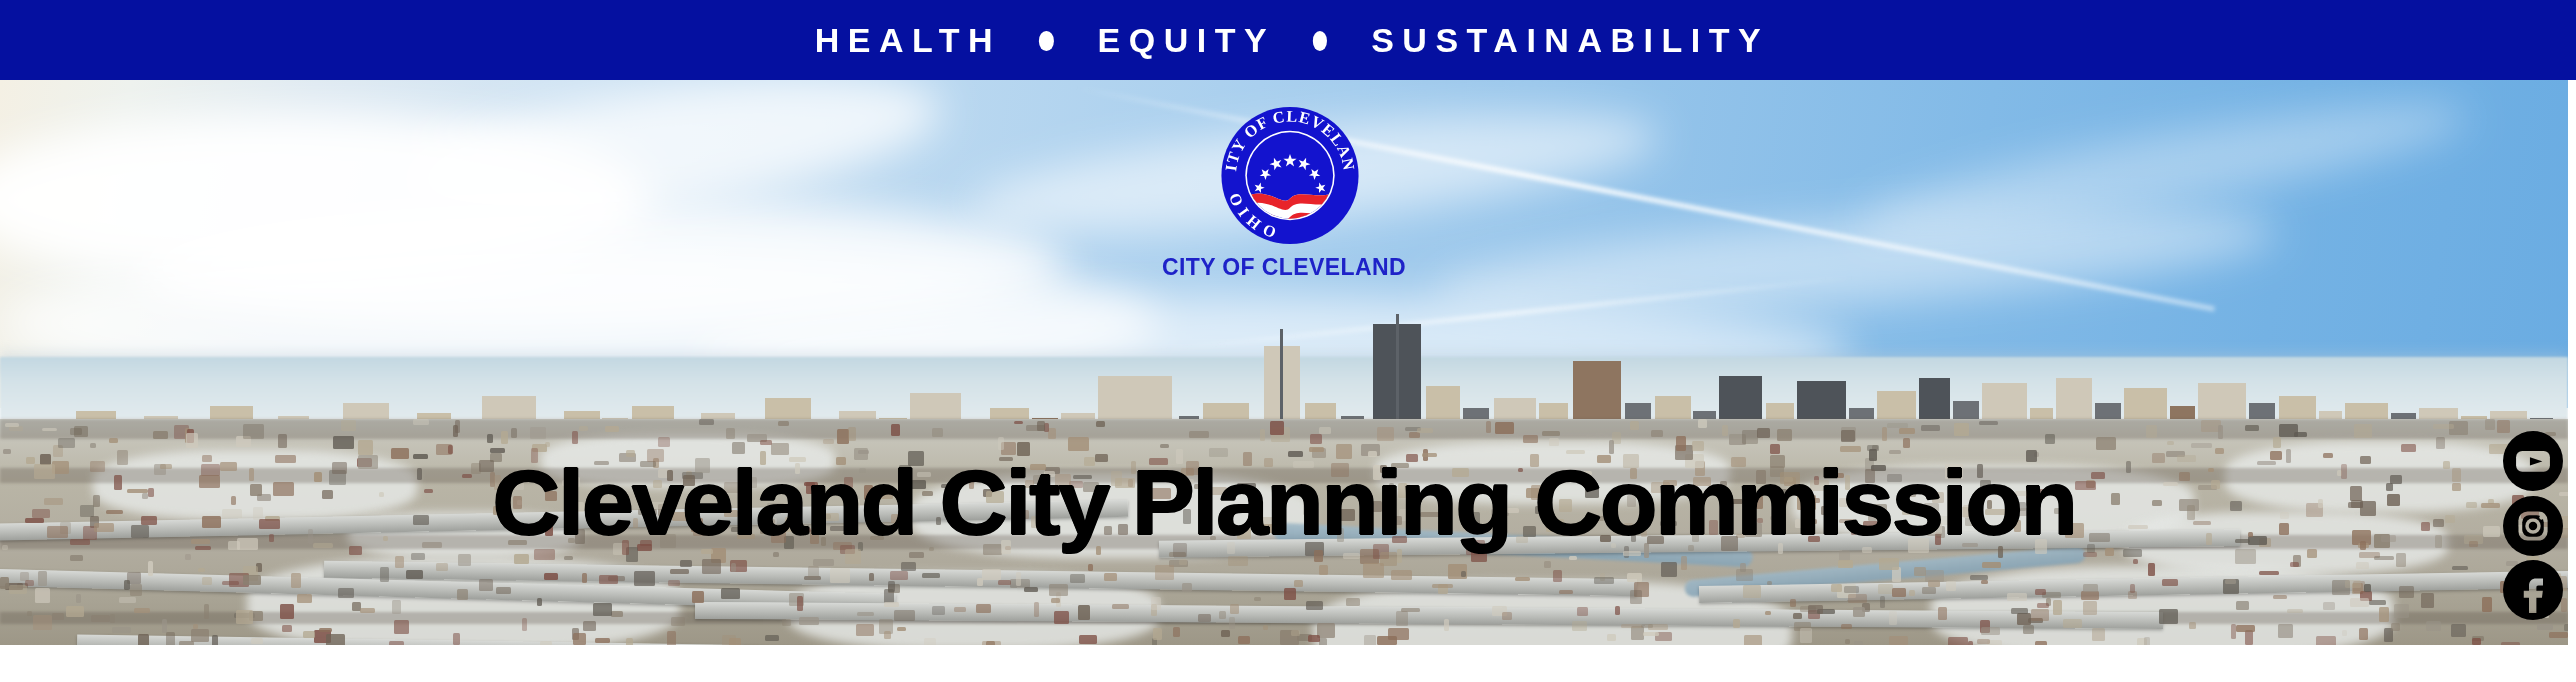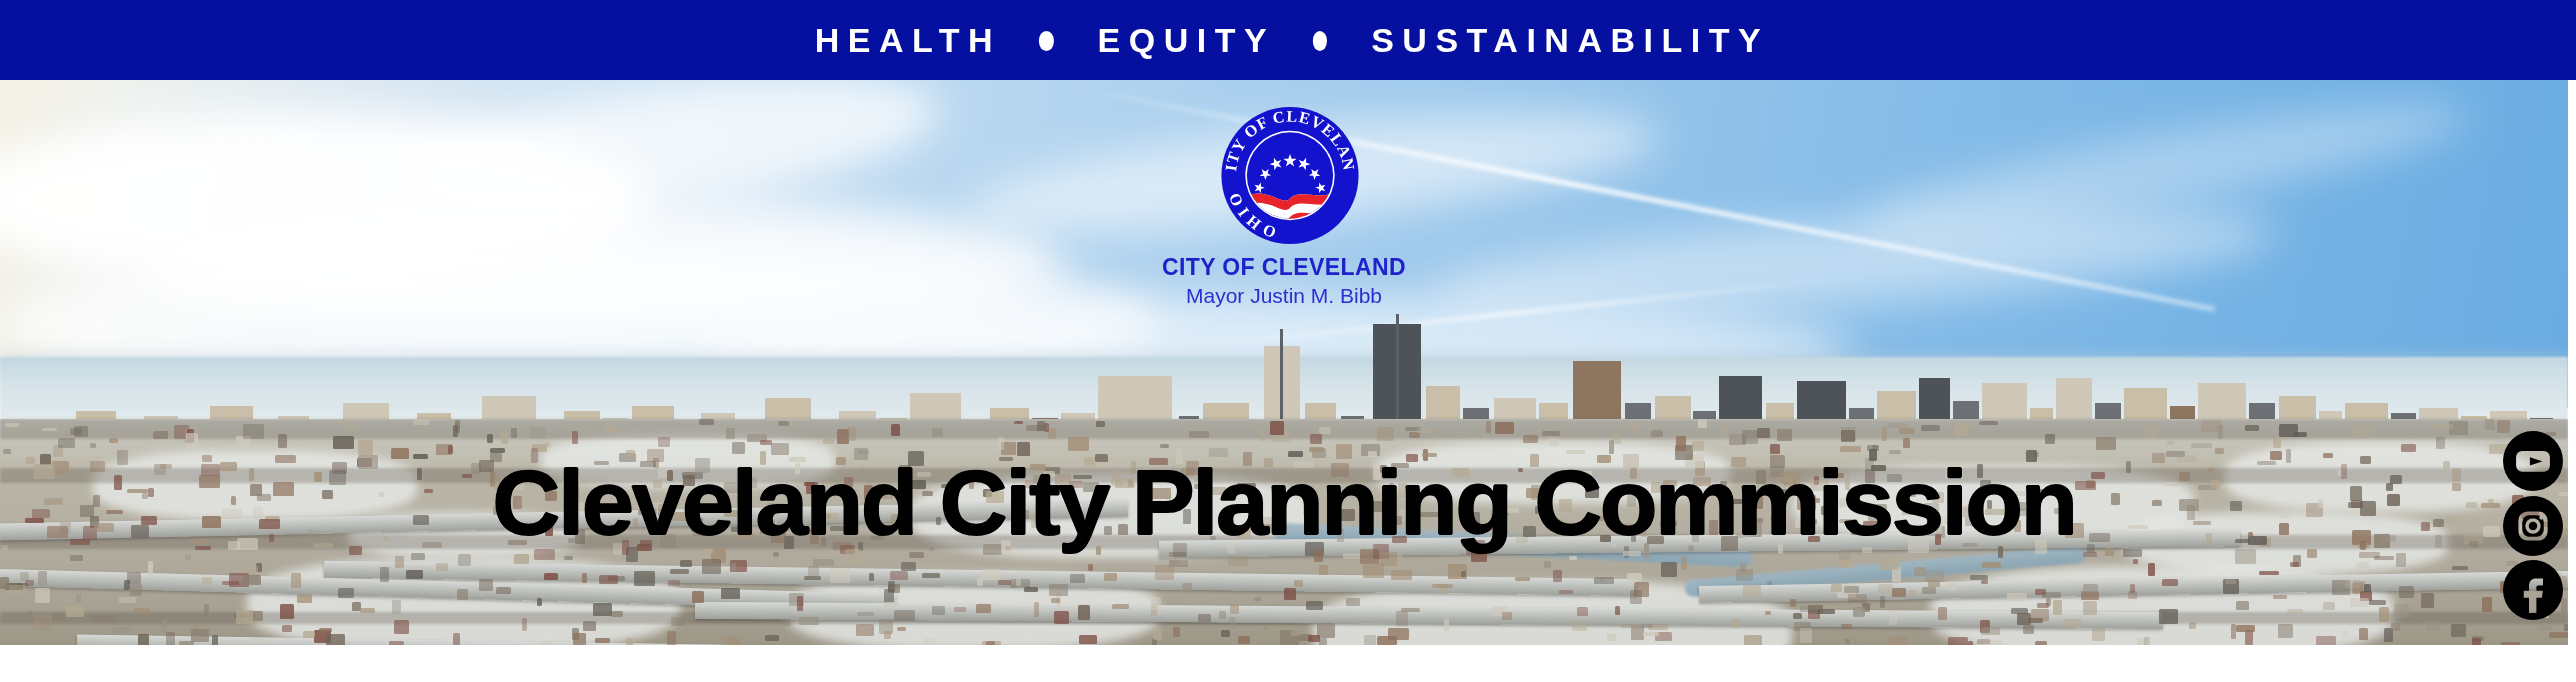--- a/index.html
+++ b/index.html
@@ -1250,21 +1250,20 @@
         <textPath href="#arcTop" startOffset="50%" text-anchor="middle" id="ringTopPath">CITY OF CLEVELAND</textPath>
       </text>
       <text font-family="Liberation Serif, serif" font-weight="bold" font-size="21" fill="#ffffff" letter-spacing="5">
         <textPath href="#arcBot" startOffset="75%" text-anchor="middle" id="ringBotPath">OHIO</textPath>
       </text>
     </svg>
   </div>
 
   <div id="seal-caption">
     <p id="city-of-cleveland">CITY OF CLEVELAND</p>
-    <p id="mayor-line">Mayor Justin M. Bibb</p>
   </div>
 
   <div id="main-title">Cleveland City Planning Commission</div>
 
   <div id="social-rail">
 
     <a class="social-btn" href="#" aria-label="YouTube">
       <svg viewBox="0 0 78 78" xmlns="http://www.w3.org/2000/svg">
         <defs>
           <mask id="ytMask">

